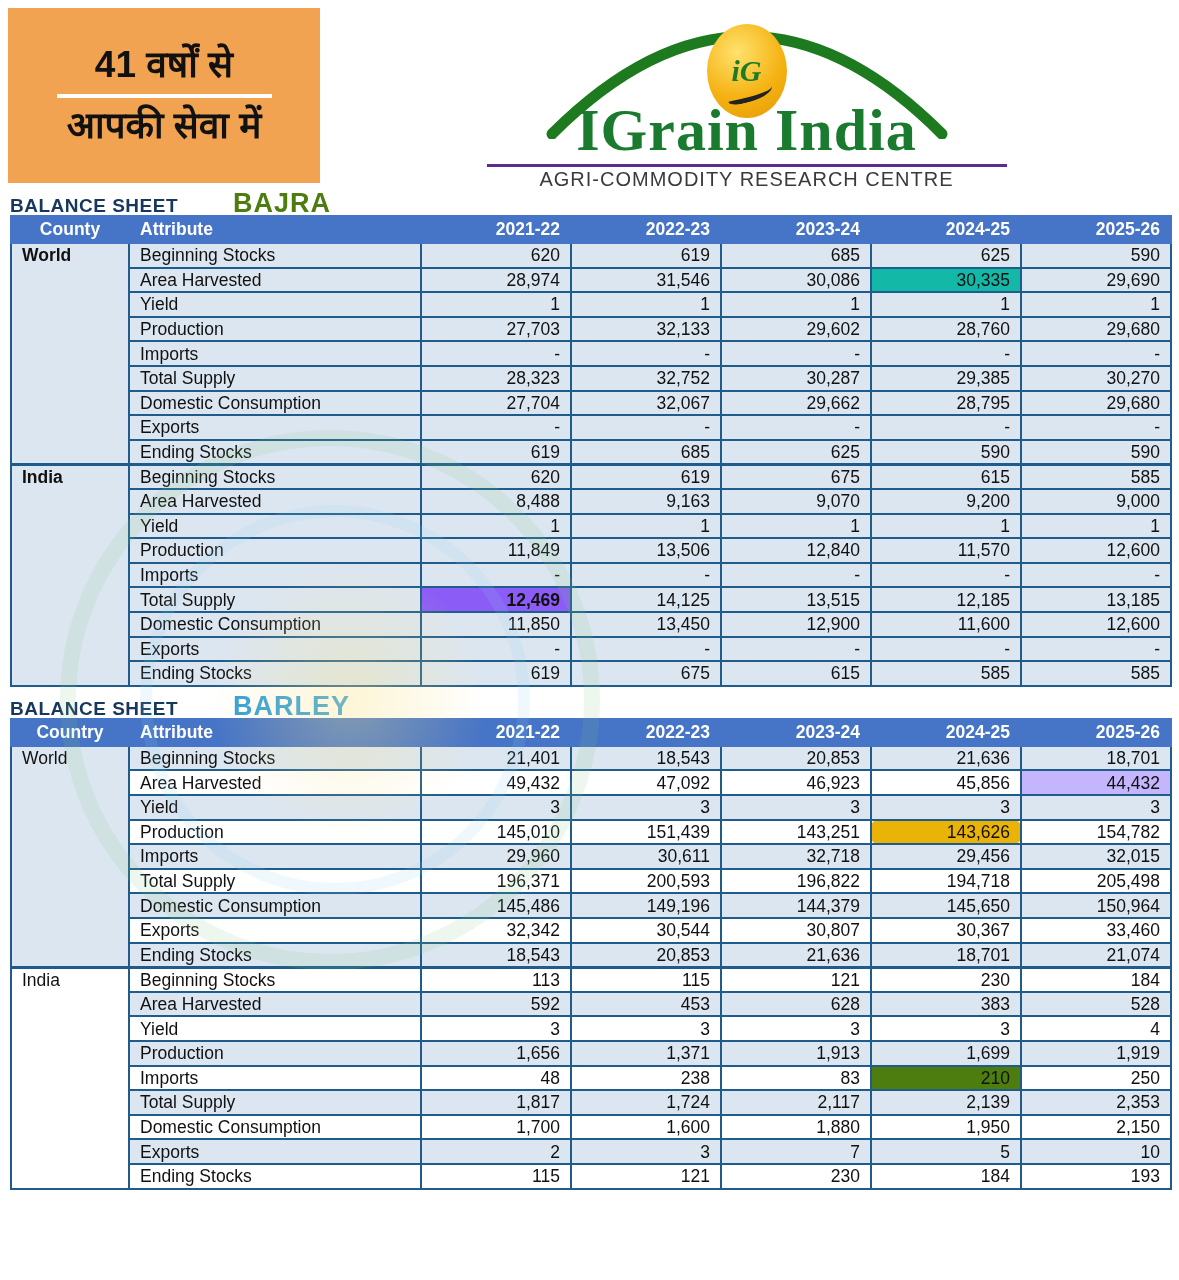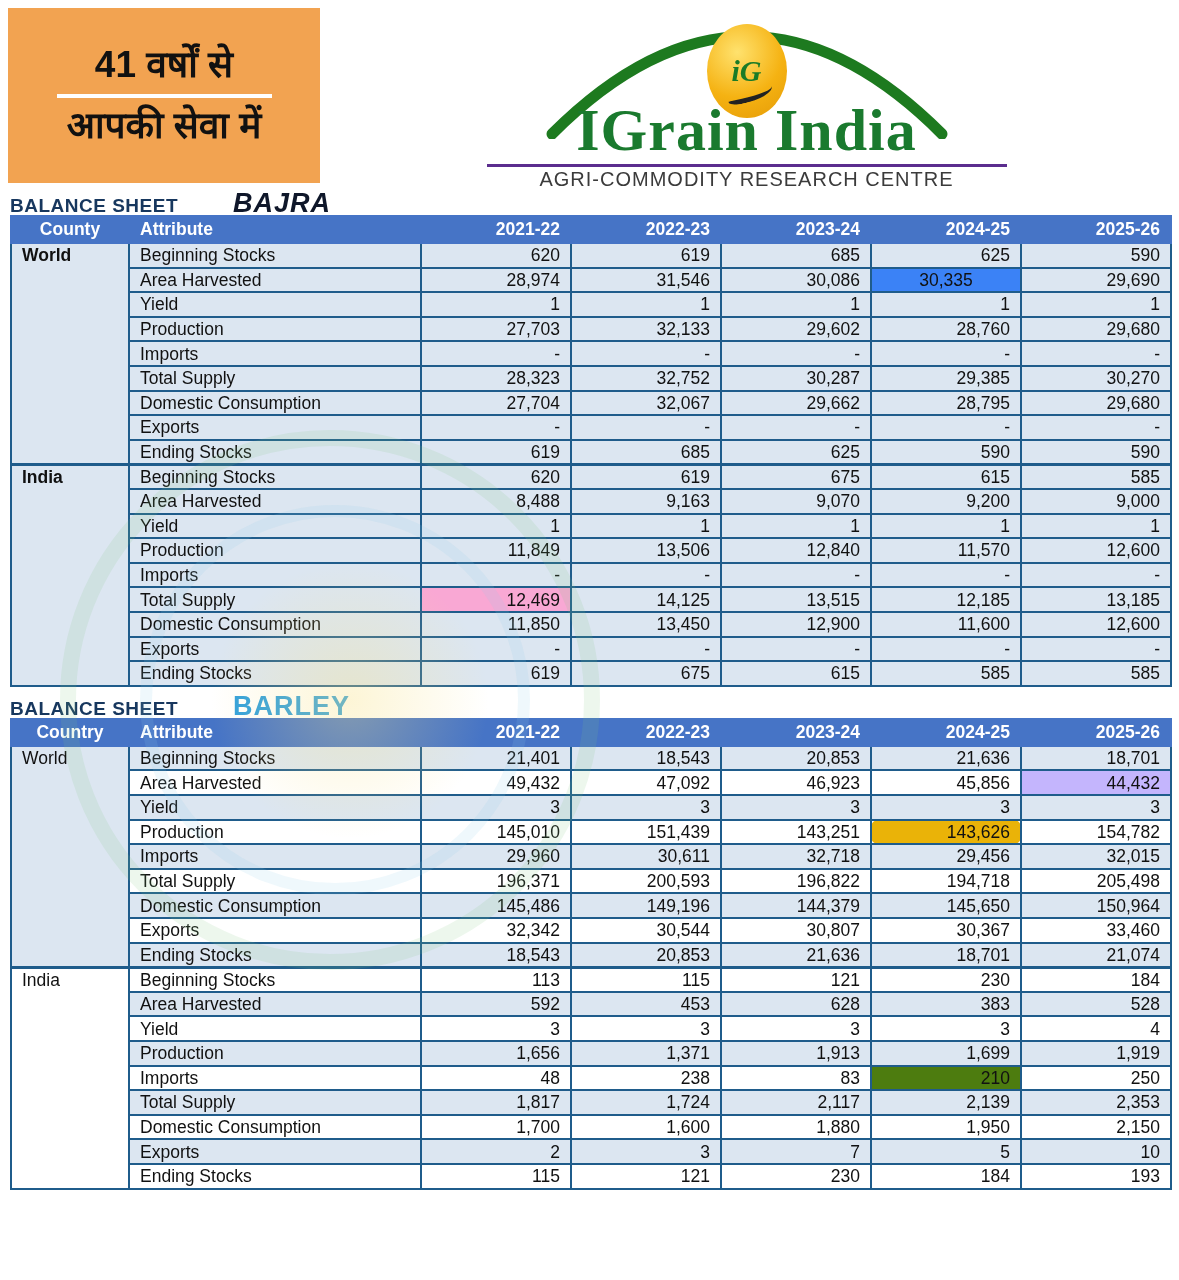--- a/index.html
+++ b/index.html
@@ -91,21 +91,21 @@
       </div>
       <div class="logo-name">IGrain India</div>
       <div class="logo-rule"></div>
       <div class="logo-tagline">AGRI-COMMODITY RESEARCH CENTRE</div>
     </div>
 
   </div>
 
   <div class="bs-title">
     <span class="sheet-label">BALANCE SHEET</span>
-    <span class="commodity" style="color: #0f172a; font-style: italic;">BAJRA</span>
+    <span class="commodity" style="color: #4d7c0f;">BAJRA</span>
   </div>
   <table class="bs-table">
       <colgroup>
         <col style="width: 118px;">
         <col style="width: 292px;">
         <col style="width: 150px;">
         <col style="width: 150px;">
         <col style="width: 150px;">
         <col style="width: 150px;">
         <col style="width: 150px;">
@@ -129,21 +129,21 @@
           <td class="val" style="background: rgb(220, 230, 241);">619</td>
           <td class="val" style="background: rgb(220, 230, 241);">685</td>
           <td class="val" style="background: rgb(220, 230, 241);">625</td>
           <td class="val" style="background: rgb(220, 230, 241);">590</td>
         </tr>
         <tr>
           <td class="attr" style="background: rgb(220, 230, 241);">Area Harvested</td>
           <td class="val" style="background: rgb(220, 230, 241);">28,974</td>
           <td class="val" style="background: rgb(220, 230, 241);">31,546</td>
           <td class="val" style="background: rgb(220, 230, 241);">30,086</td>
-          <td class="val" style="background: #3b82f6; text-align: center;">30,335</td>
+          <td class="val" style="background: #14b8a6;">30,335</td>
           <td class="val" style="background: rgb(220, 230, 241);">29,690</td>
         </tr>
         <tr>
           <td class="attr" style="background: rgb(220, 230, 241);">Yield</td>
           <td class="val" style="background: rgb(220, 230, 241);">1</td>
           <td class="val" style="background: rgb(220, 230, 241);">1</td>
           <td class="val" style="background: rgb(220, 230, 241);">1</td>
           <td class="val" style="background: rgb(220, 230, 241);">1</td>
           <td class="val" style="background: rgb(220, 230, 241);">1</td>
         </tr>
@@ -231,21 +231,21 @@
         <tr>
           <td class="attr" style="background: rgb(220, 230, 241);">Imports</td>
           <td class="val" style="background: rgb(220, 230, 241);">-</td>
           <td class="val" style="background: rgb(220, 230, 241);">-</td>
           <td class="val" style="background: rgb(220, 230, 241);">-</td>
           <td class="val" style="background: rgb(220, 230, 241);">-</td>
           <td class="val" style="background: rgb(220, 230, 241);">-</td>
         </tr>
         <tr>
           <td class="attr" style="background: rgb(220, 230, 241);">Total Supply</td>
-          <td class="val" style="background: #f9a8d4;">12,469</td>
+          <td class="val" style="background: #8b5cf6; font-weight: bold;">12,469</td>
           <td class="val" style="background: rgb(220, 230, 241); padding-left: 31px;">14,125</td>
           <td class="val" style="background: rgb(220, 230, 241);">13,515</td>
           <td class="val" style="background: rgb(220, 230, 241);">12,185</td>
           <td class="val" style="background: rgb(220, 230, 241);">13,185</td>
         </tr>
         <tr>
           <td class="attr" style="background: rgb(220, 230, 241);">Domestic Consumption</td>
           <td class="val" style="background: rgb(220, 230, 241);">11,850</td>
           <td class="val" style="background: rgb(220, 230, 241);">13,450</td>
           <td class="val" style="background: rgb(220, 230, 241);">12,900</td>

